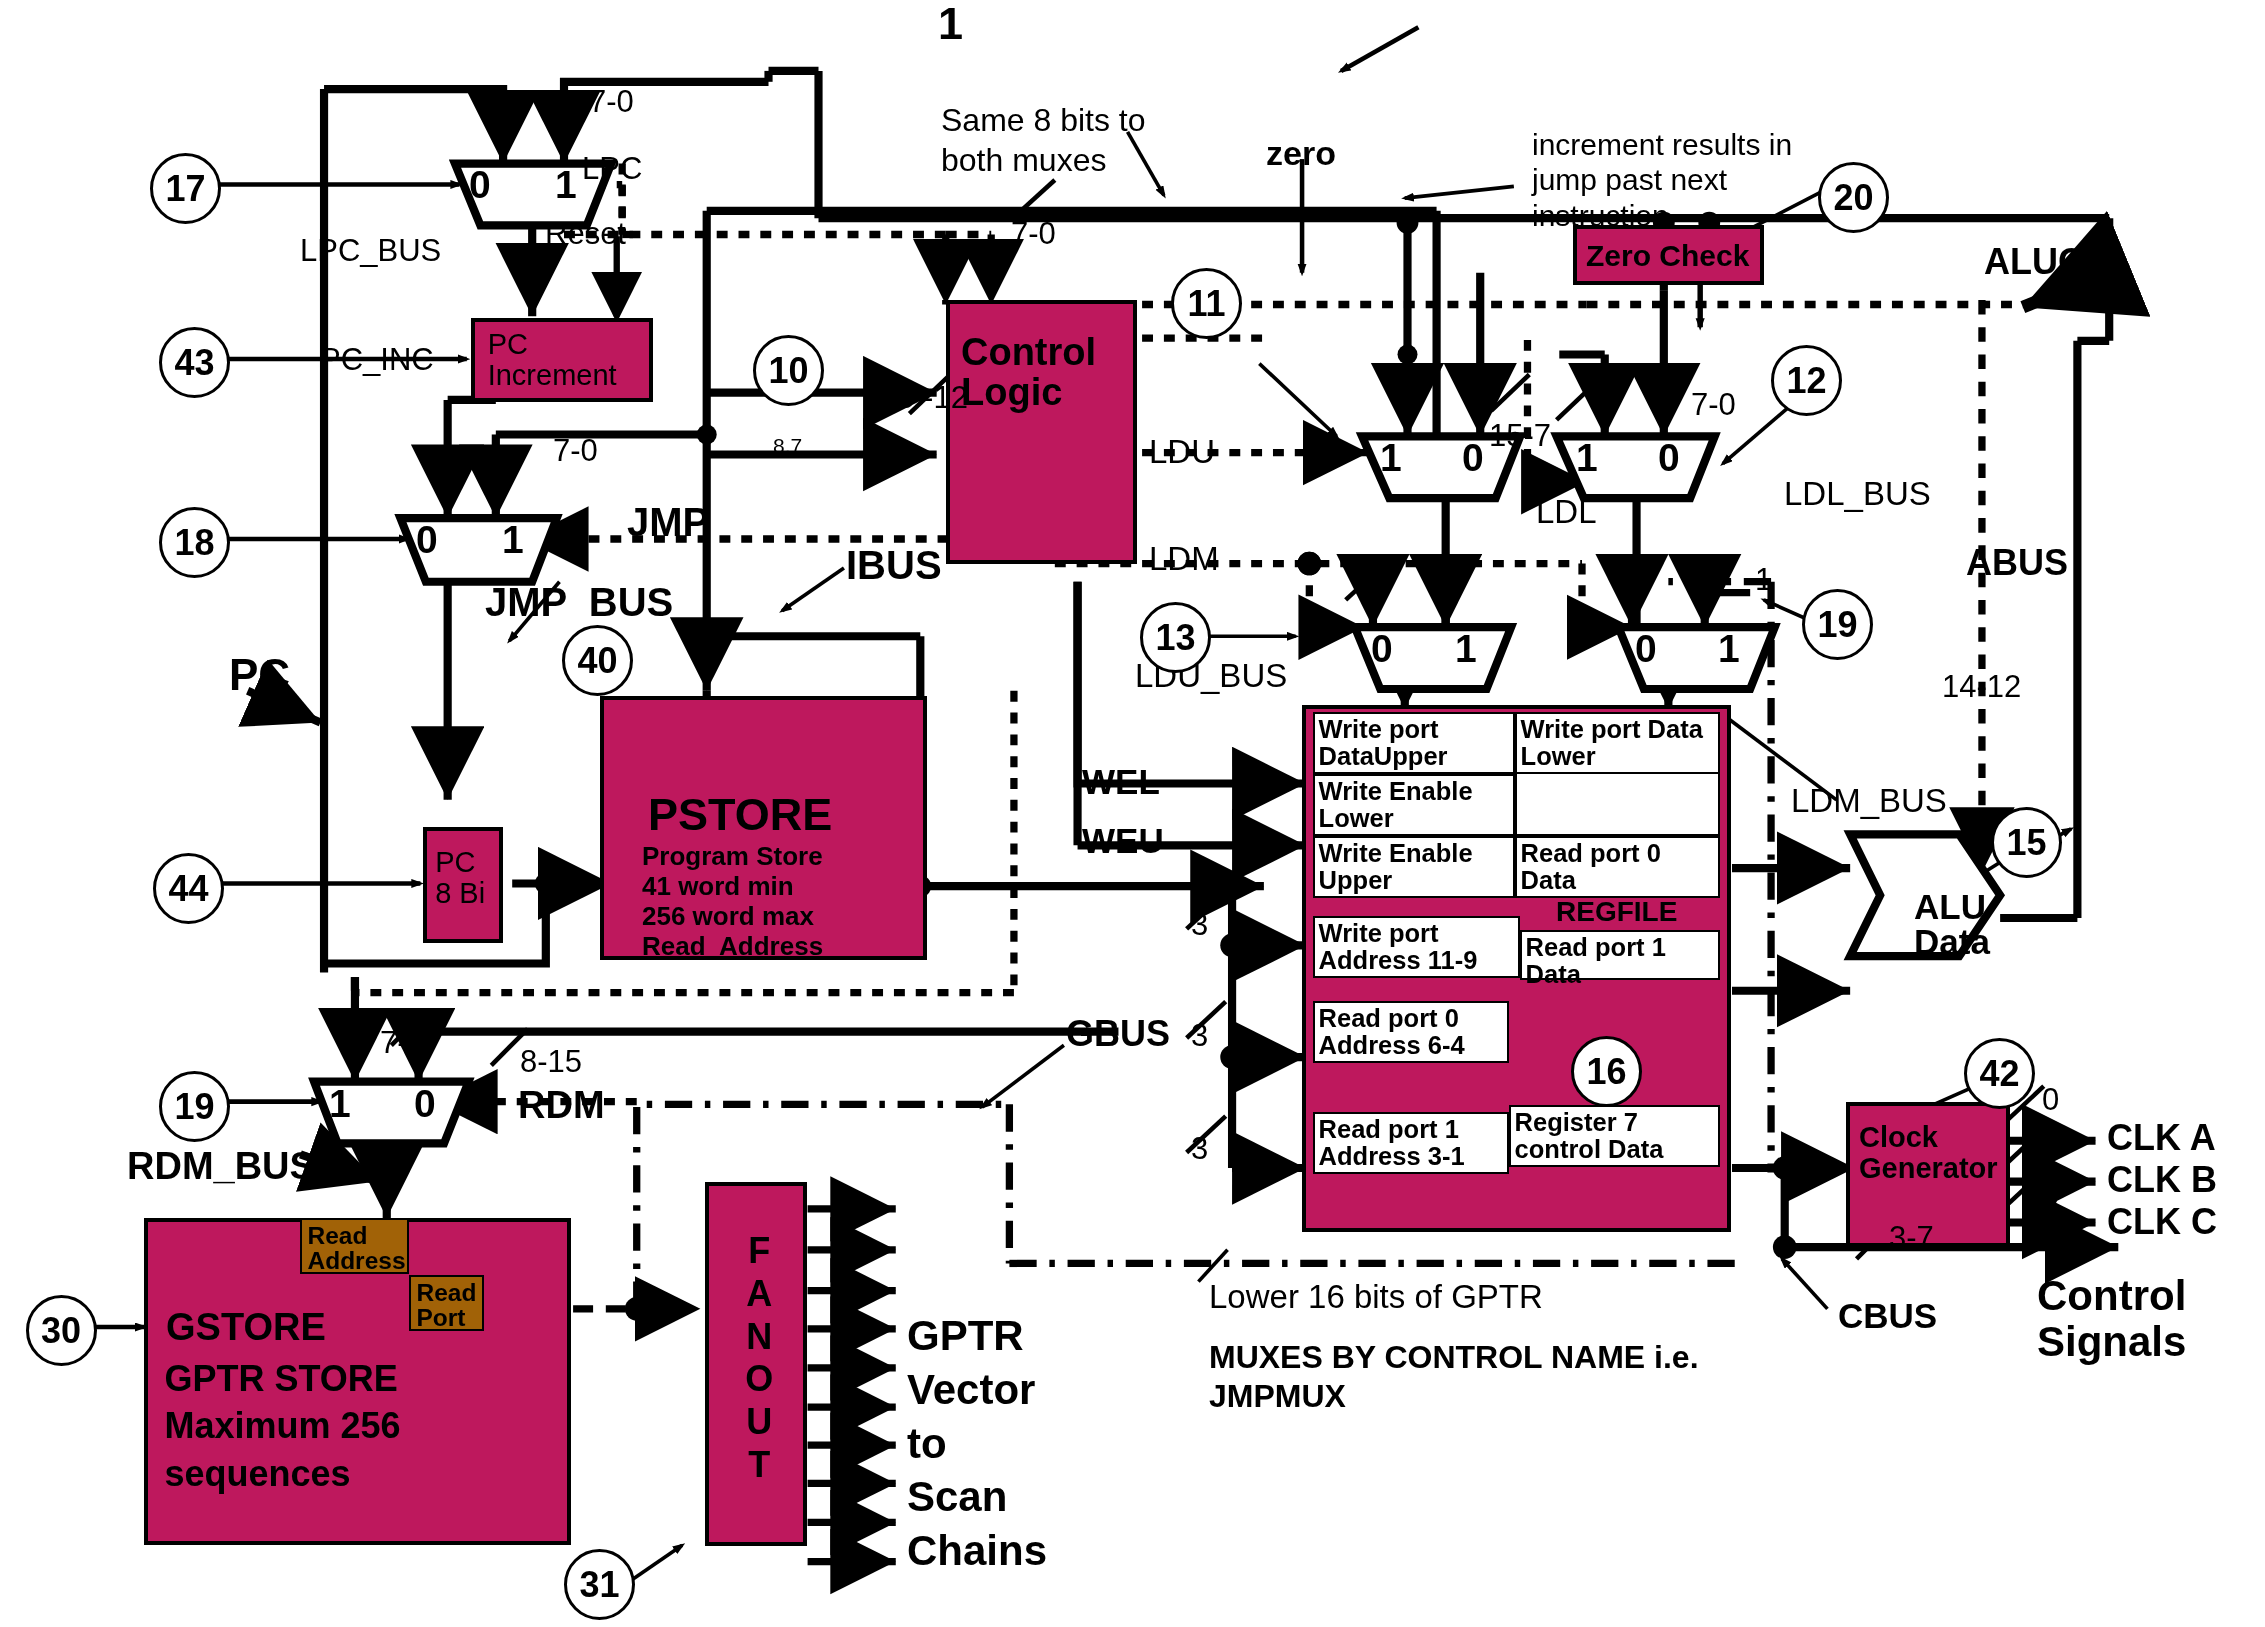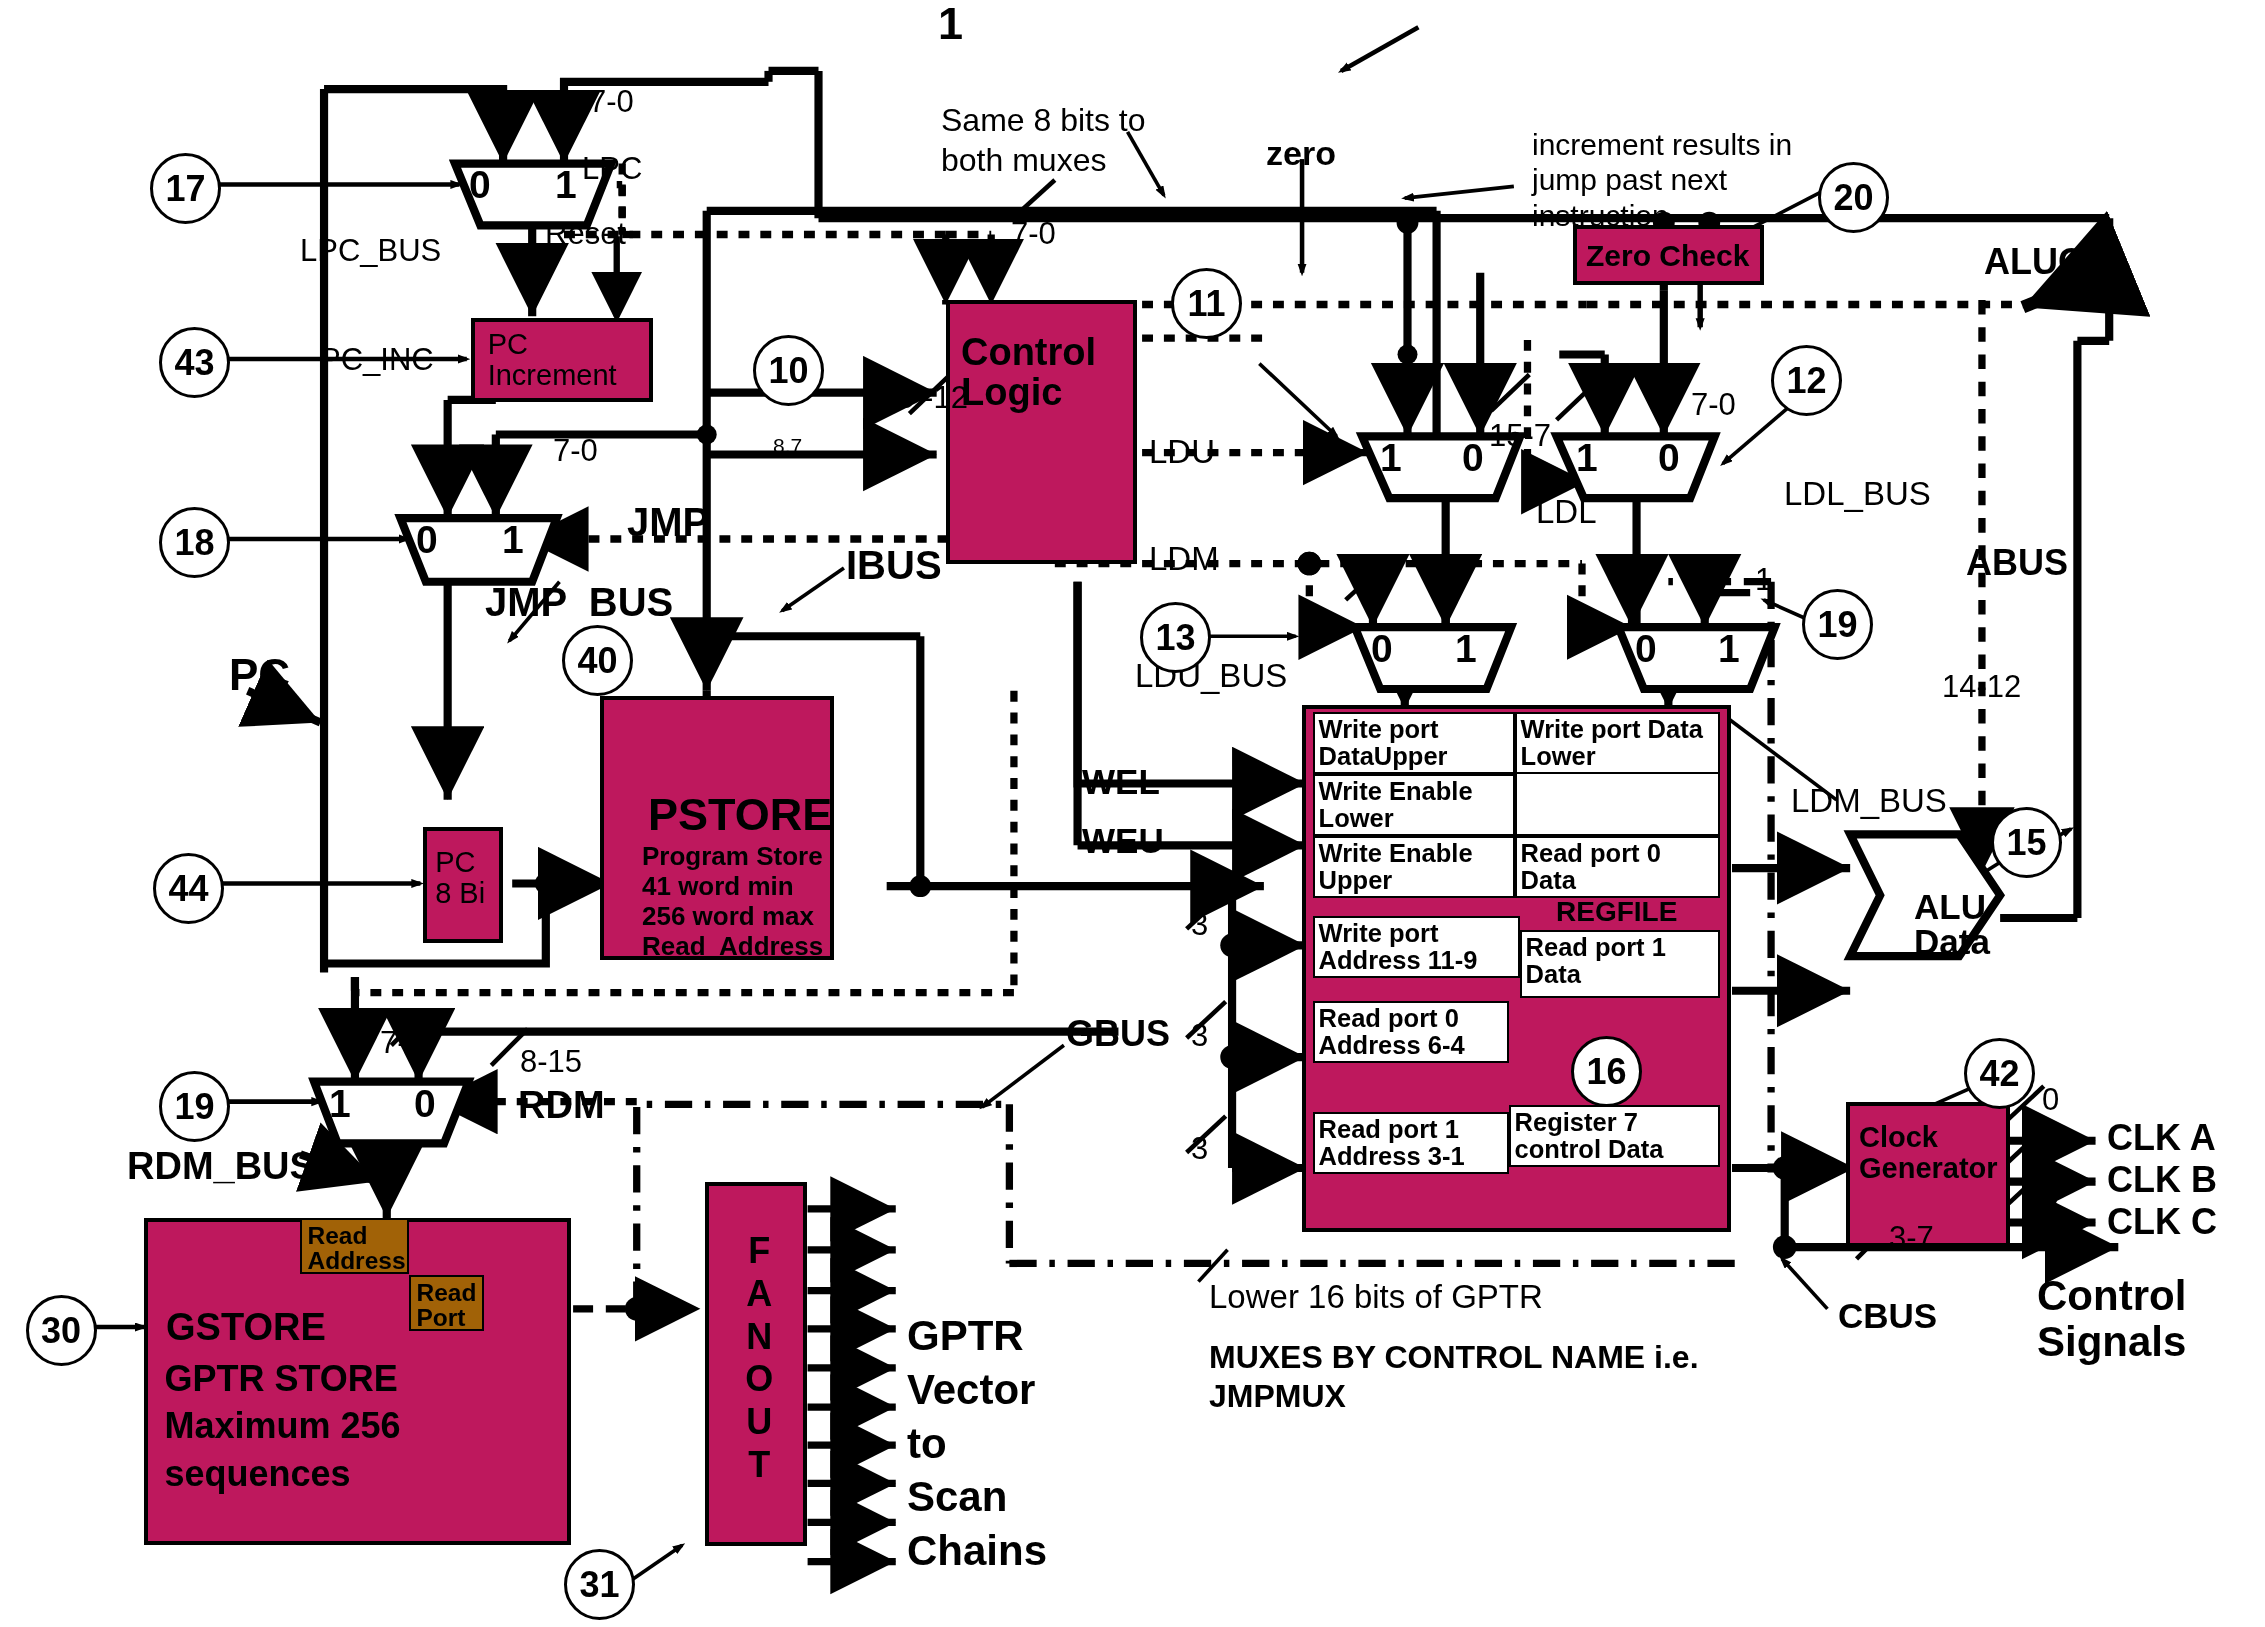--- a/index.html
+++ b/index.html
@@ -362,21 +362,21 @@
   <div class="box" style="left:471px;top:318px;width:182px;height:84px;">
     <span class="boxtext n" style="left:12.7px;top:7.3px;font-size:29px;font-weight:normal;">PC
 Increment</span>
   </div>
 
   <div class="box" style="left:423px;top:827px;width:80px;height:116px;">
     <span class="boxtext n" style="left:8.2px;top:16.4px;font-size:29px;font-weight:normal;">PC
 8 Bi</span>
   </div>
 
-  <div class="box" style="left:600px;top:696px;width:234px;height:264px;">
+  <div class="box" style="left:600px;top:696px;width:327px;height:264px;">
     <span class="boxtext" style="left:44px;top:91px;font-size:45px;">PSTORE</span>
     <span class="boxtext" style="left:38px;top:143px;font-size:26px;">Program Store</span>
     <span class="boxtext" style="left:38px;top:173px;font-size:26px;">41 word min</span>
     <span class="boxtext" style="left:38px;top:203px;font-size:26px;">256 word max</span>
     <span class="boxtext" style="left:38px;top:233px;font-size:26px;">Read  Address</span>
   </div>
 
   <div class="box" style="left:144px;top:1218px;width:427px;height:327px;">
     <span class="boxtext" style="left:18px;top:86px;font-size:38px;">GSTORE</span>
     <span class="boxtext" style="left:16.4px;top:138px;font-size:36px;">GPTR STORE</span>
@@ -408,21 +408,21 @@
 Data Lower</div>
   <div class="regcell" style="left:1313px;top:774px;width:202px;height:62px;font-size:25.5px;">Write Enable
 Lower</div>
   <div class="regcell" style="left:1515px;top:774px;width:205px;height:62px;font-size:25.5px;border-top:none;"></div>
   <div class="regcell" style="left:1313px;top:836px;width:202px;height:62px;font-size:25.5px;">Write Enable
 Upper</div>
   <div class="regcell" style="left:1515px;top:836px;width:205px;height:62px;font-size:25.5px;">Read port 0
 Data</div>
   <div class="regcell" style="left:1313px;top:916px;width:207px;height:62px;font-size:25.5px;">Write port
 Address    11-9</div>
-  <div class="regcell" style="left:1520px;top:930px;width:200px;height:68px;font-size:25.5px;">Read port 1
+  <div class="regcell" style="left:1520px;top:930px;width:200px;height:50px;font-size:25.5px;">Read port 1
 Data</div>
   <div class="regcell" style="left:1313px;top:1001px;width:196px;height:62px;font-size:25.5px;">Read port 0
 Address    6-4</div>
   <div class="regcell" style="left:1313px;top:1112px;width:196px;height:62px;font-size:25.5px;">Read port 1
 Address   3-1</div>
   <div class="regcell" style="left:1509px;top:1105px;width:211px;height:62px;font-size:25.5px;">Register 7
 control Data</div>
   <span class="lbl b" style="left:1556px;top:898px;font-size:28px;">REGFILE</span>
 
   <span class="lbl b" style="left:469px;top:165px;font-size:39px;">0</span>

